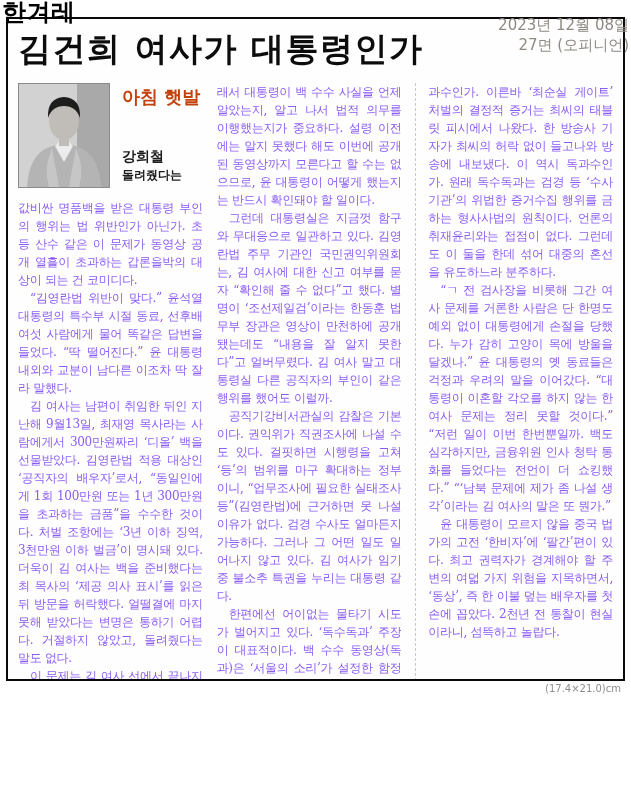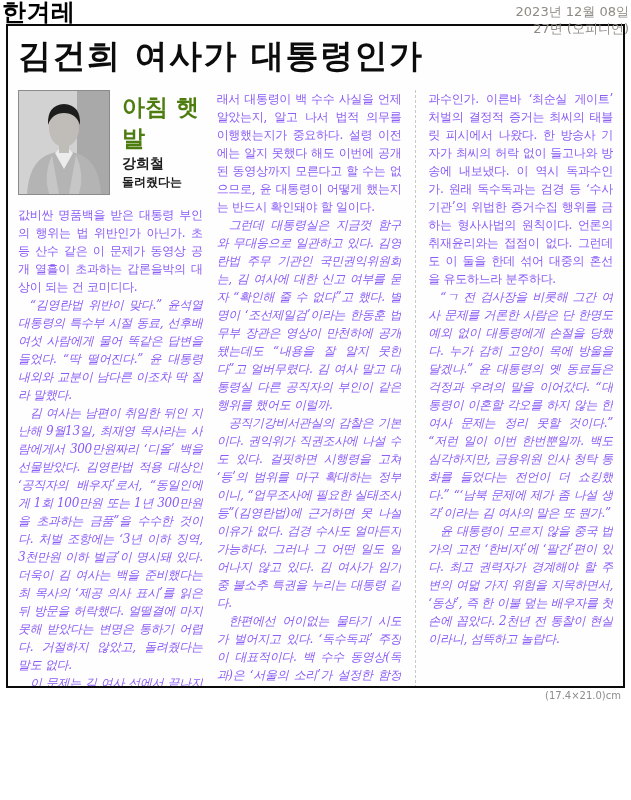--- a/index.html
+++ b/index.html
@@ -8,30 +8,30 @@
     width: 631px;
     height: 800px;
     background: #ffffff;
     overflow: hidden;
     font-family: "DejaVu Serif", "Liberation Serif", serif;
     color: #1c1c1c;
   }
   .page { position: relative; width: 631px; height: 800px; }
 
   
-  .masthead { position: relative; height: 24px; }
+  .masthead { position: relative; height: 17px; }
   .logo {
     position: absolute; left: 2px; top: -4px;
     font-family: "DejaVu Sans", "Liberation Sans", sans-serif;
     font-weight: 800; font-size: 24px; letter-spacing: 0.5px; color: #000;
   }
   .dateline {
-    position: absolute; right: 2px; top: 4px;
+    position: absolute; right: 2px; top: 16px;
     text-align: right; font-family: "DejaVu Sans", "Liberation Sans", sans-serif;
-    font-size: 13px; line-height: 1.3; color: #8f8b84;
+    font-size: 15px; line-height: 1.3; color: #8f8b84;
   }
 
   
   .article-box {
     box-sizing: border-box;
     margin: 0 6px;
     height: 664px;
     border: 2px solid #0a0a0a;
     padding: 8px 8px 16px 8px;
     background: #fefefe;
@@ -63,35 +63,35 @@
   .photo {
     width: 90px; height: 103px; flex: none;
     border: 1px solid #8b8b8b; background: #d8d8d8;
   }
   .photo svg { display: block; width: 100%; height: 100%; }
   .byline-right {
     display: flex; flex-direction: column; justify-content: space-between;
     padding: 2px 0 2px 12px;
     font-family: "DejaVu Sans", "Liberation Sans", sans-serif;
   }
-  .column-title { font-size: 23px; font-weight: 700; color: #4d7c0f; }
+  .column-title { font-size: 18px; font-weight: 700; color: #c2410c; }
   .author-name { font-size: 14px; font-weight: 700; line-height: 1.4; }
   .author-role { font-size: 12px; font-weight: 700; line-height: 1.4; }
 
   
   .para {
     margin: 0;
     font-size: 12px;
     line-height: 18px;
     text-align: justify;
     word-break: break-all;
     letter-spacing: -0.3px;
     color: #8b5cf6;
   }
-  .para.indent { text-indent: 1em; font-style: italic; }
+  .para.indent { text-indent: 1em; }
   .last-para { position: relative; padding-bottom: 0; }
 
   
   .size-note {
     margin: 2px 10px 0 0;
     text-align: right;
     font-family: "DejaVu Sans", "Liberation Sans", sans-serif;
     font-size: 10px; color: #8d8d8d;
   }
 </style>

